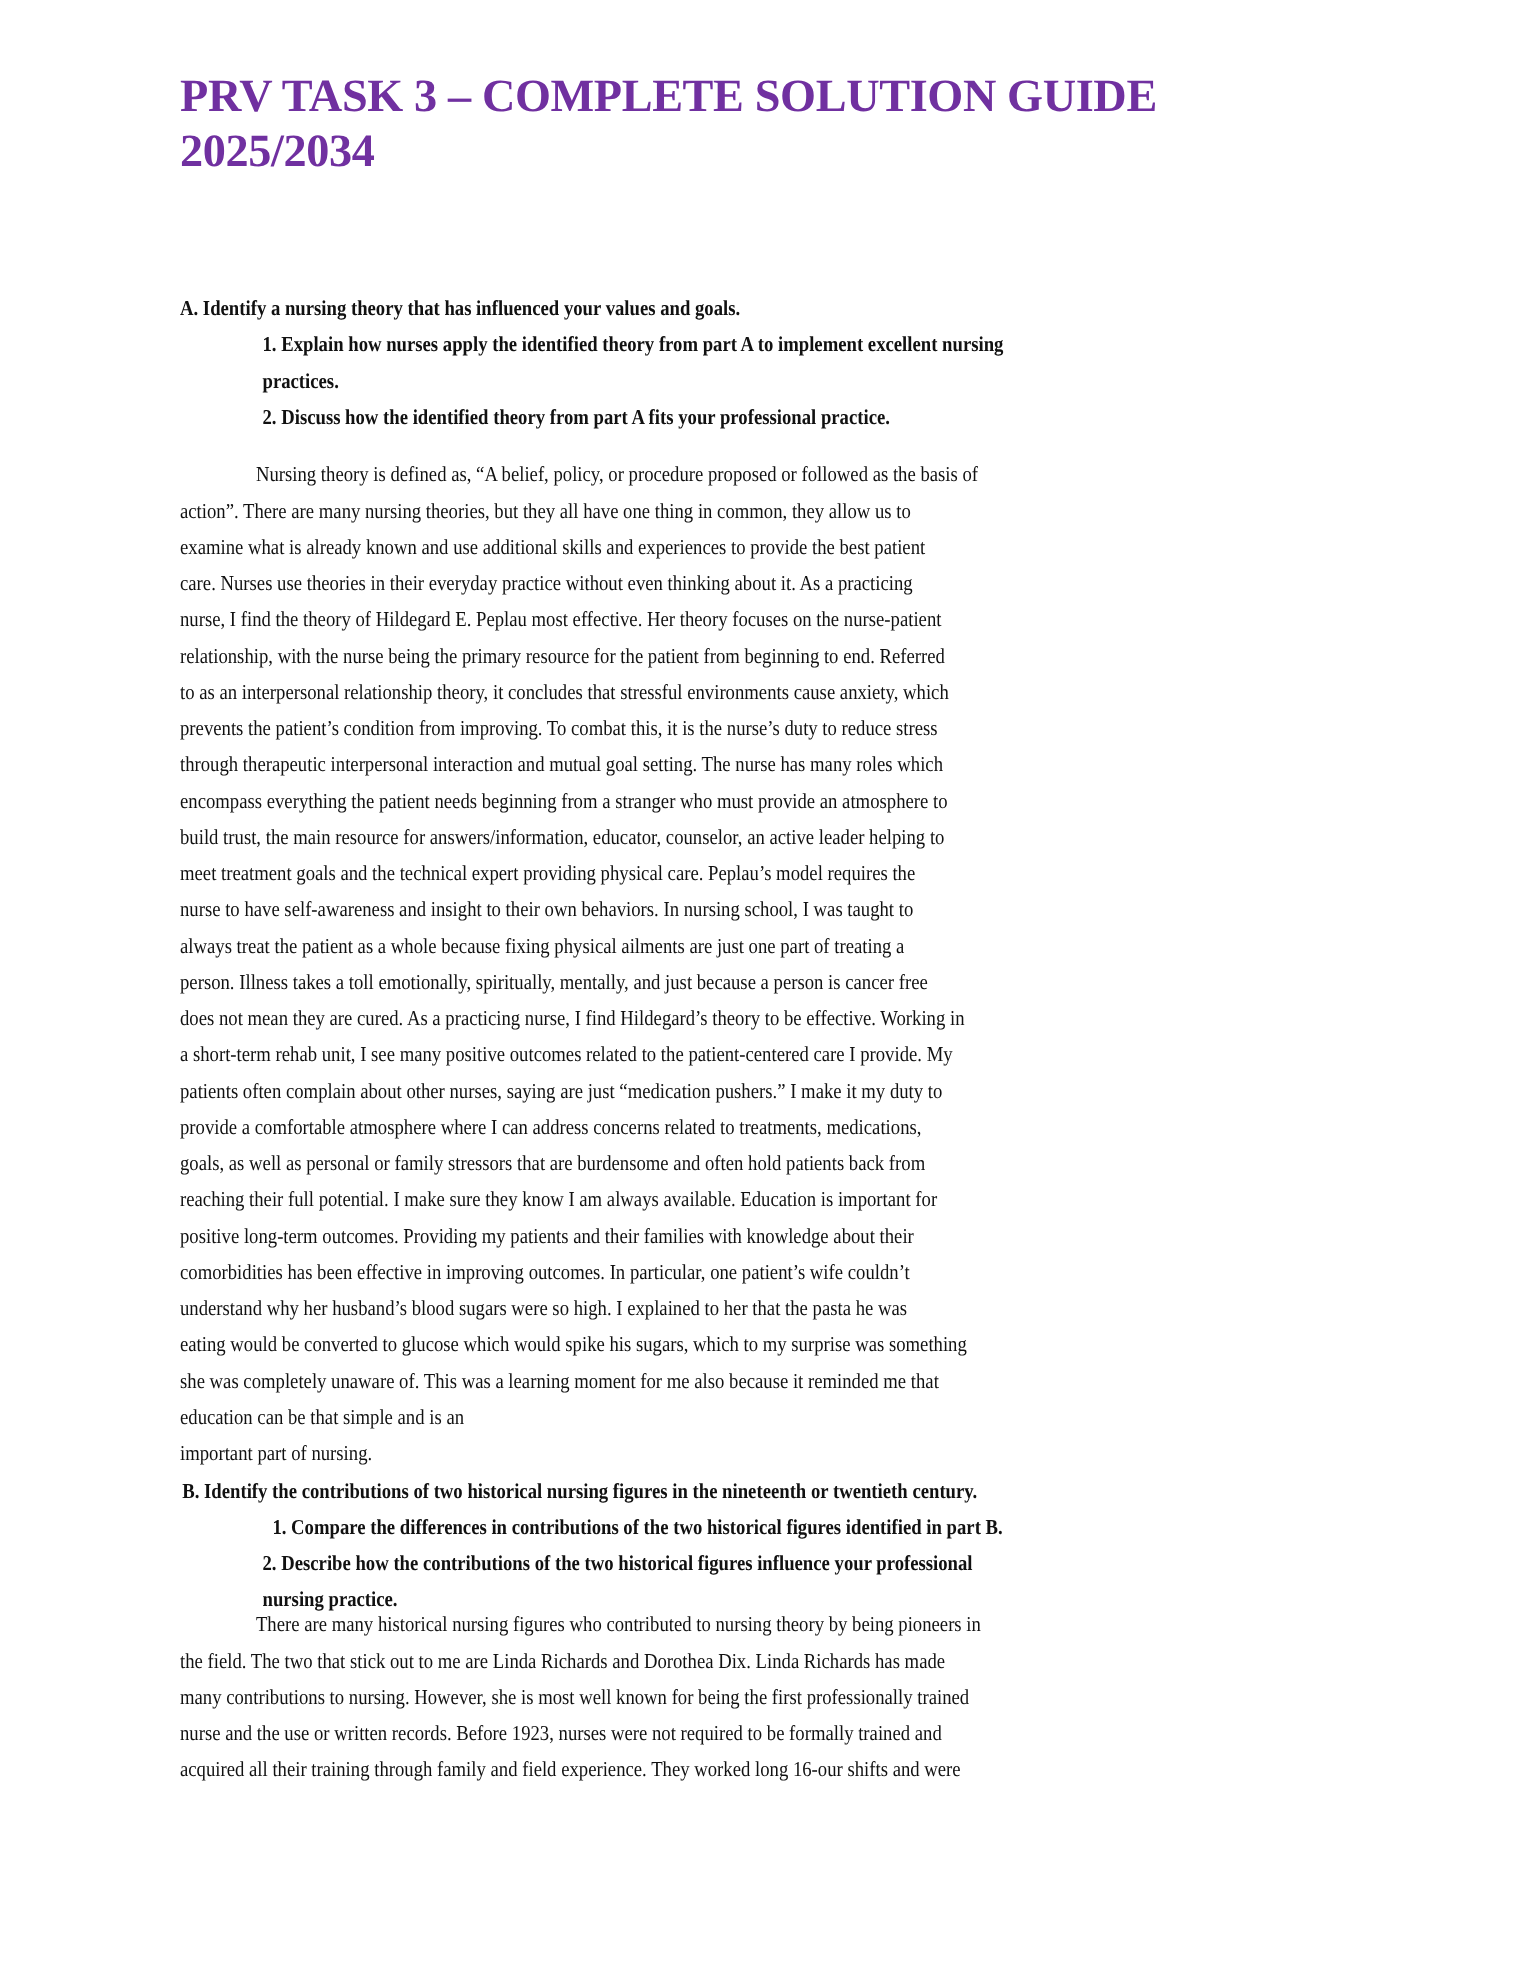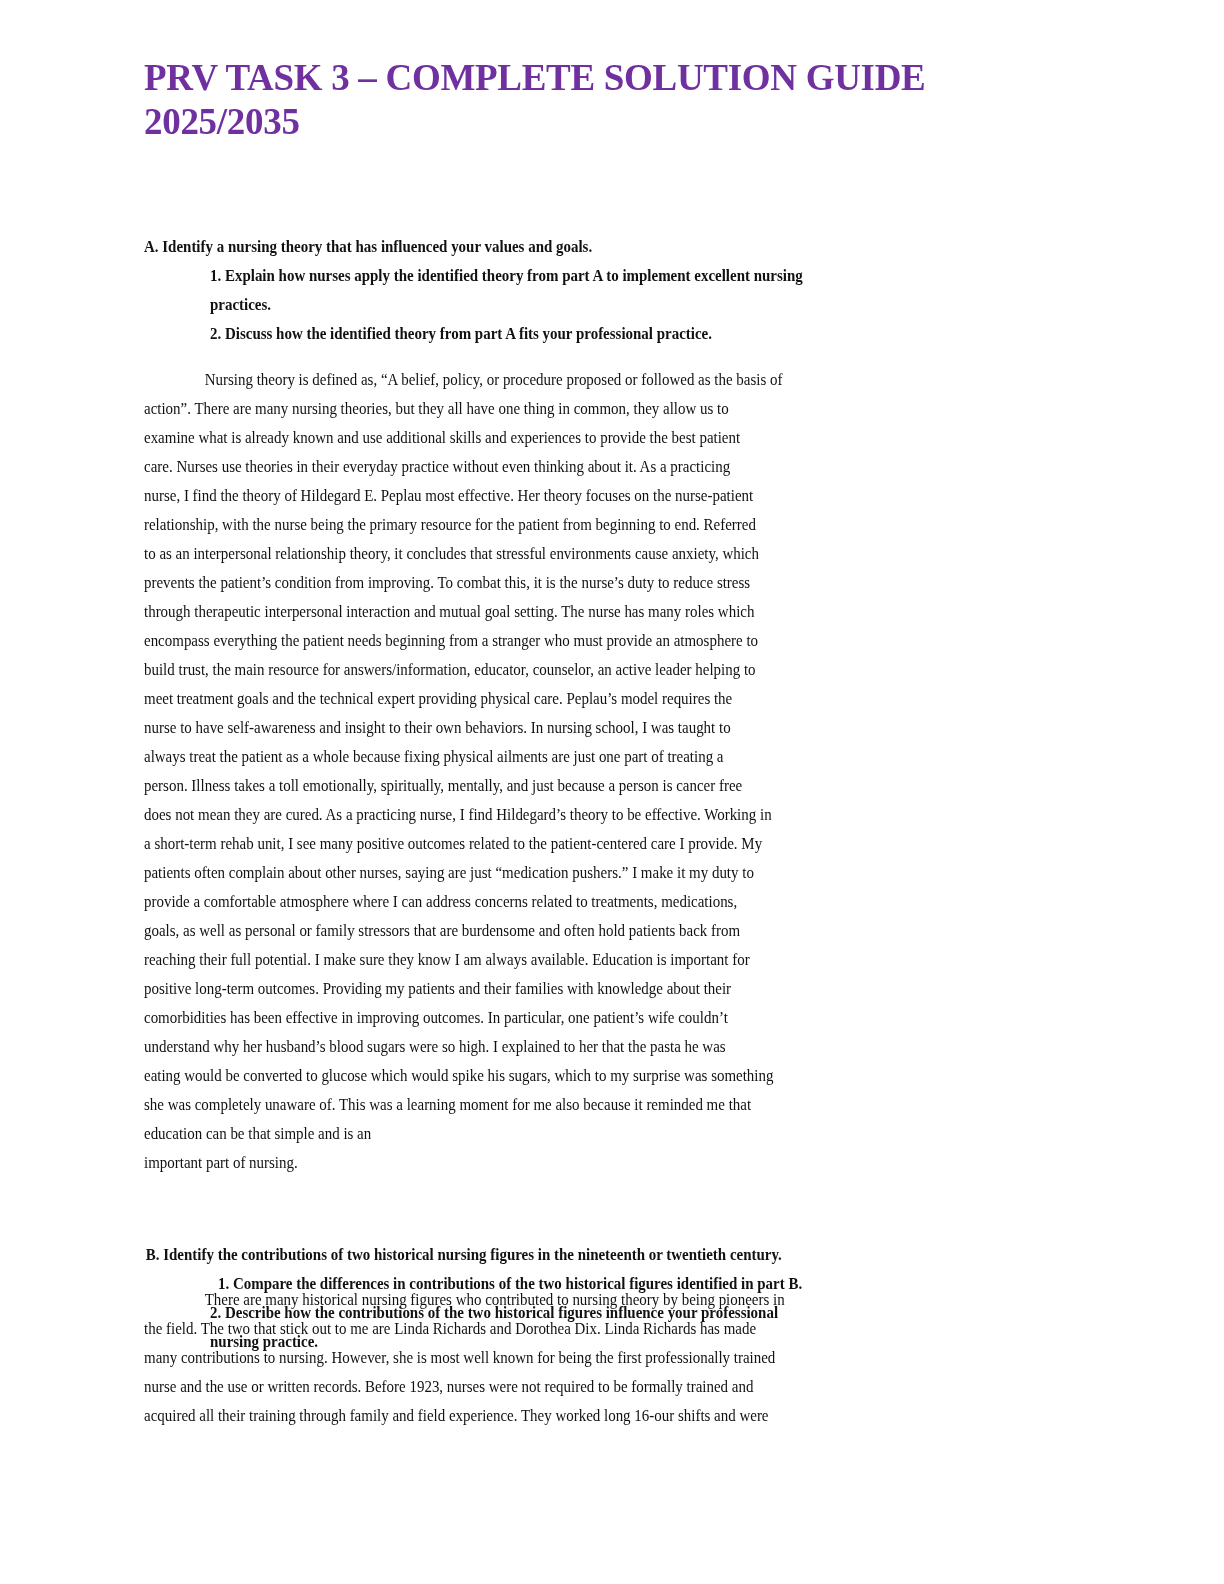--- a/index.html
+++ b/index.html
@@ -58,21 +58,21 @@
     }
     .para-line.first { padding-left: 69px; }
   </style>
 </head>
 <body>
 
 <div class="page">
 
   <div class="title">
     <div>PRV TASK 3 – COMPLETE SOLUTION GUIDE</div>
-    <div>2025/2035</div>
+    <div>2025/2034</div>
   </div>
 
   <div class="section" style="top:232px;">
     <div class="q">A. Identify a nursing theory that has influenced your values and goals.</div>
     <div class="q indent">1. Explain how nurses apply the identified theory from part A to implement excellent nursing</div>
     <div class="q indent">practices.</div>
     <div class="q indent">2. Discuss how the identified theory from part A fits your professional practice.</div>
   </div>
 
   <div class="section" style="top:365px;" id="para-a">
@@ -99,21 +99,21 @@
       <div class="para-line">reaching their full potential.  I make sure they know I am always available.  Education is important for</div>
       <div class="para-line">positive long-term outcomes.  Providing my patients and their families with knowledge about their</div>
       <div class="para-line">comorbidities has been effective in improving outcomes.  In particular, one patient’s wife couldn’t</div>
       <div class="para-line">understand why her husband’s blood sugars were so high.  I explained to her that the pasta he was</div>
       <div class="para-line">eating would be converted to glucose which would spike his sugars, which to my surprise was something</div>
       <div class="para-line">she was completely unaware of.  This was a learning moment for me also because it reminded me that</div>
       <div class="para-line">education can be that simple and is an</div>
       <div class="para-line"> important part of nursing.</div>
     </div>
 
-  <div class="section" style="top:1240px;">
+  <div class="section" style="top:1178px;">
     <div class="q" style="padding-left:2px;">B. Identify the contributions of two historical nursing figures in the nineteenth or twentieth century.</div>
     <div class="q indent2">1. Compare the differences in contributions of the two historical figures identified in part B.</div>
     <div class="q indent">2. Describe how the contributions of the two historical figures influence your professional</div>
     <div class="q indent">nursing practice.</div>
   </div>
 
   <div class="section" style="top:1285px;" id="para-b">
       <div class="para-line first">There are many historical nursing figures who contributed to nursing theory by being pioneers in</div>
       <div class="para-line">the field.  The two that stick out to me are Linda Richards and Dorothea Dix.  Linda Richards has made</div>
       <div class="para-line">many contributions to nursing.  However, she is most well known for being the first professionally trained</div>

